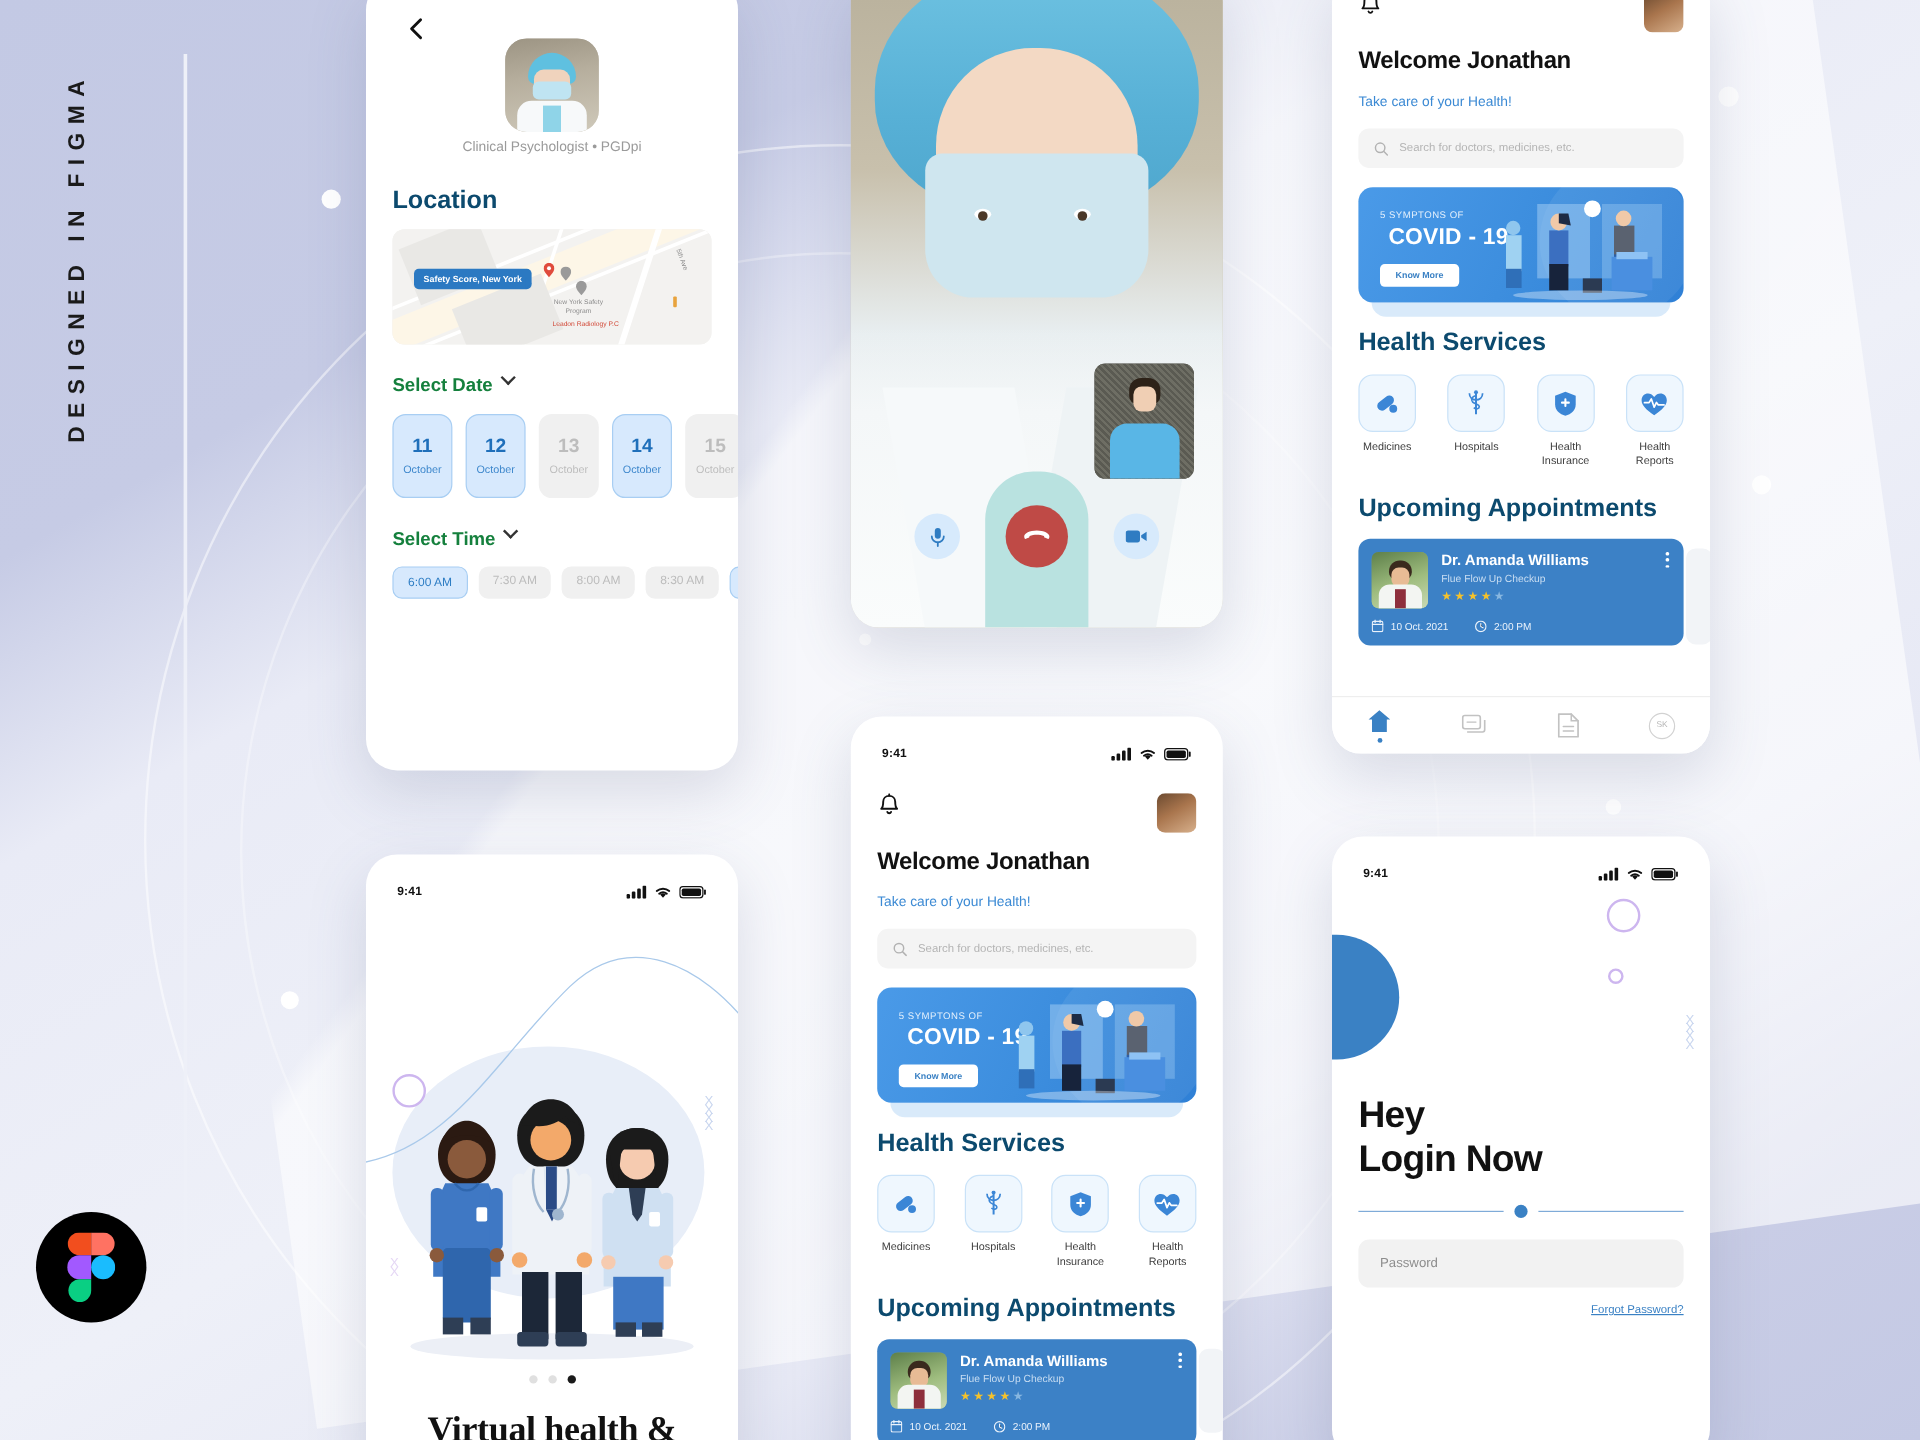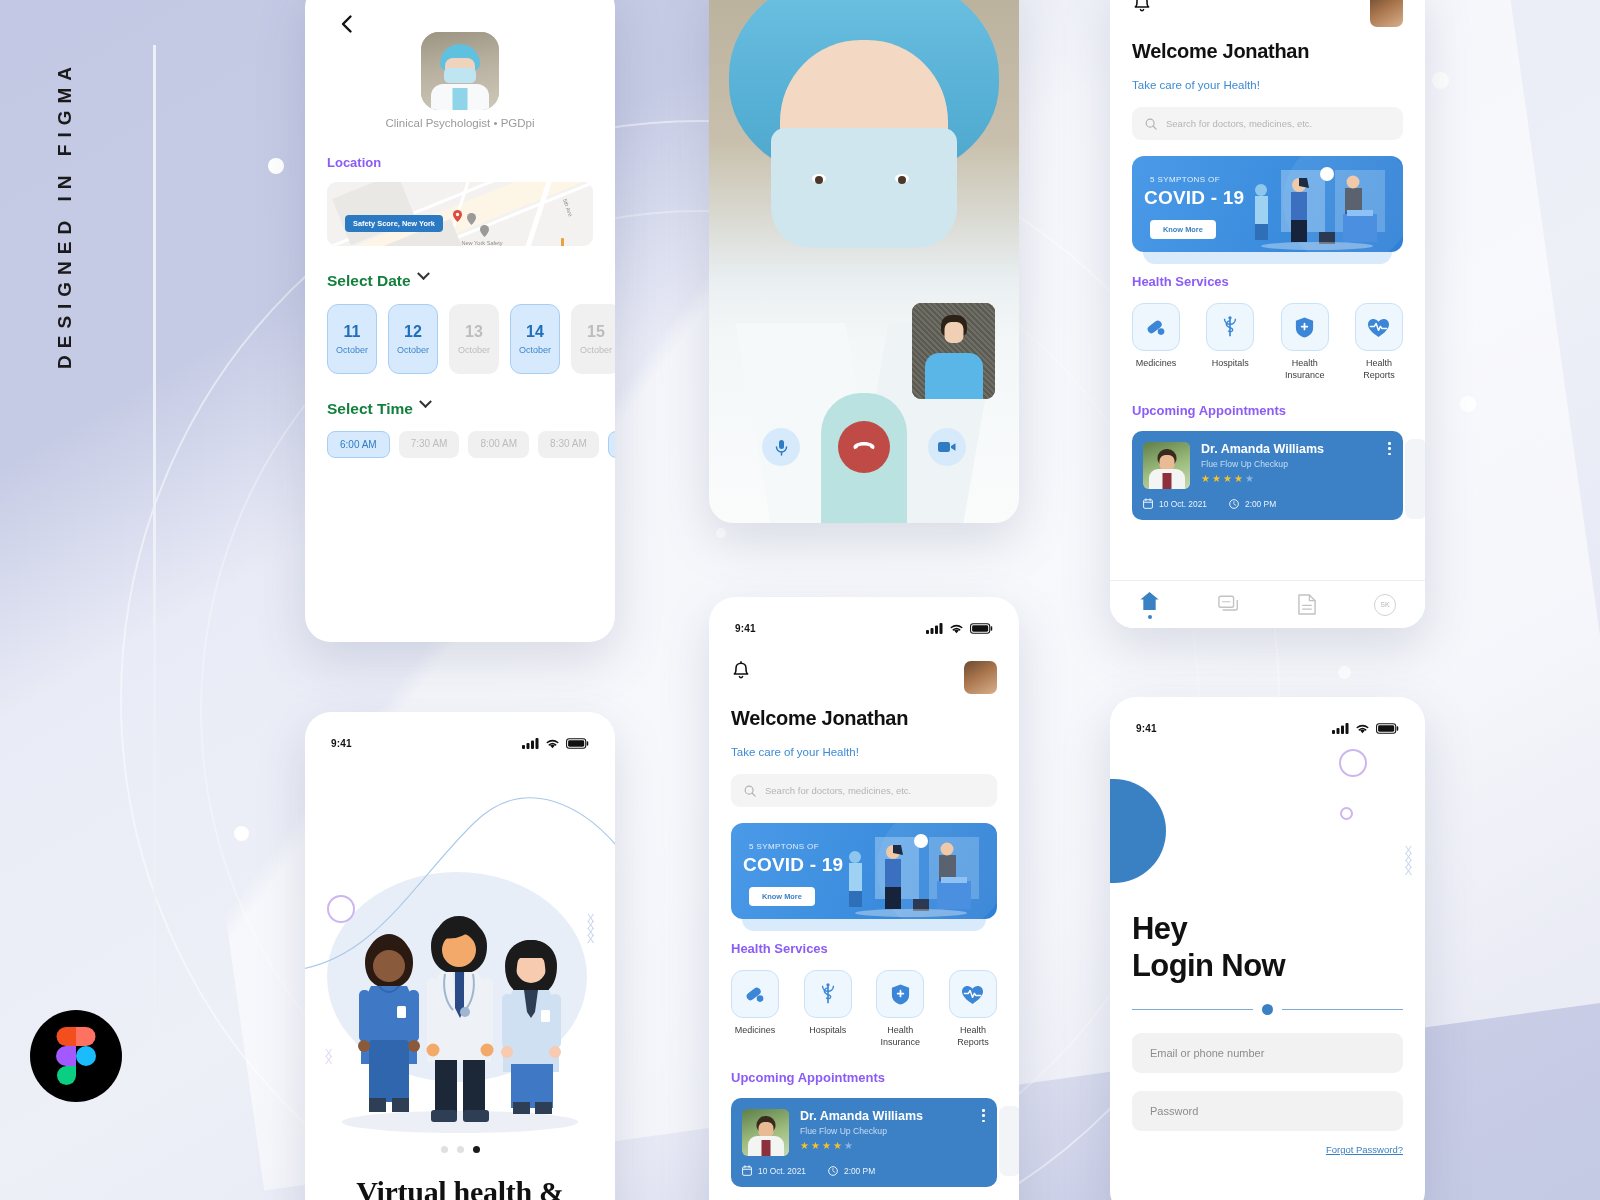--- a/index.html
+++ b/index.html
@@ -50,22 +50,22 @@
 
   
   #doctor-profile { left:305px; top:-18px; width:310px; height:660px; border-radius:26px; }
   .back-arrow { position:absolute; left:30px; top:30px; width:24px; height:24px; cursor:pointer; }
   .doc-avatar {
     width:78px; height:78px; border-radius:18px; margin:28px auto 0;
     background:linear-gradient(160deg,#a9a294,#cfcabb); overflow:hidden; position:relative;
   }
   .doc-name { text-align:center; font-size:22px; font-weight:700; color:#111; margin-top:16px; letter-spacing:-.3px;}
   .doc-sub { text-align:center; font-size:11.5px; color:#9a9a9a; margin-top:7px; }
-  .sec-title { font-size:13px; font-weight:700; color:#8b5cf6; }
-  .map-box { height:64px; border-radius:10px; overflow:hidden; position:relative; background:#f2f2f0; }
+  .sec-title { font-size:21px; font-weight:700; color:#0c4a6e; }
+  .map-box { height:96px; border-radius:10px; overflow:hidden; position:relative; background:#f2f2f0; }
   .map-badge {
     position:absolute; left:18px; top:33px; background:#2b79c2; color:#fff;
     font-size:7.4px; padding:4px 8px; border-radius:4px; white-space:nowrap; font-weight:600;
   }
   .map-badge:after{content:"";position:absolute;right:-5px;top:7px;border:5px solid transparent;border-left-color:#2b79c2;}
   .map-road { position:absolute; background:#ffffff; }
   .map-lbl { position:absolute; font-size:5.6px; color:#8d8d8d; text-align:center; line-height:1.35; }
   .map-lbl.red { color:#d14836; }
   .pin { position:absolute; width:9px; height:12px; }
 
@@ -120,21 +120,21 @@
   .search-box {
     margin-top:16px; height:33px; border-radius:9px; background:#f4f4f4;
     display:flex; align-items:center; gap:9px; padding:0 13px; cursor:text;
   }
   .search-box span.ph { font-size:9.5px; color:#b4b4b4; }
   .covid-card {
     margin-top:16px; height:96px; border-radius:12px; position:relative; overflow:hidden;
     background:linear-gradient(115deg,#4a9ae8 0%, #3d8ede 50%, #2f80d6 100%);
   }
   .covid-card .tag { position:absolute; left:18px; top:19px; font-size:8px; color:#e4f0fc; letter-spacing:.4px; }
-  .covid-card .ttl { position:absolute; left:12px; top:31px; font-size:19px; font-weight:700; color:#fff; letter-spacing:.2px; }
+  .covid-card .ttl { position:absolute; left:25px; top:31px; font-size:19px; font-weight:700; color:#fff; letter-spacing:.2px; }
   .covid-card .know {
     position:absolute; left:18px; top:64px; background:#fff; color:#3a81c4;
     font-size:7.4px; font-weight:700; padding:5px 13px; border-radius:4px; cursor:pointer;
   }
   .covid-shadow { position:absolute; left:11px; right:11px; height:12px; border-radius:0 0 12px 12px; background:rgba(140,190,240,.33); }
 
   .svc-row { display:flex; justify-content:space-between; margin-top:14px; }
   .svc { width:48px; display:flex; flex-direction:column; align-items:center; gap:7px; cursor:pointer; }
   .svc-ic { width:48px; height:48px; border-radius:12px; background:#eff7fe; border:1px solid #c9e2f8; display:flex; align-items:center; justify-content:center; }
   .svc-lbl { font-size:9px; color:#3d3d3d; text-align:center; line-height:1.3; }
@@ -814,20 +814,17 @@
     <div class="lg-hey">
       <div>Hey</div>
       <div>Login Now</div>
     </div>
     <div class="lg-line">
       <span class="ln"></span>
       <span class="kn"></span>
       <span class="ln"></span>
     </div>
     <div class="lg-input">
-      <span>Email or phone number</span>
-    </div>
-    <div class="lg-input">
       <span>Password</span>
     </div>
     <div class="lg-forgot">Forgot Password?</div>
   </div>
 </div>
 
 </body></html>

